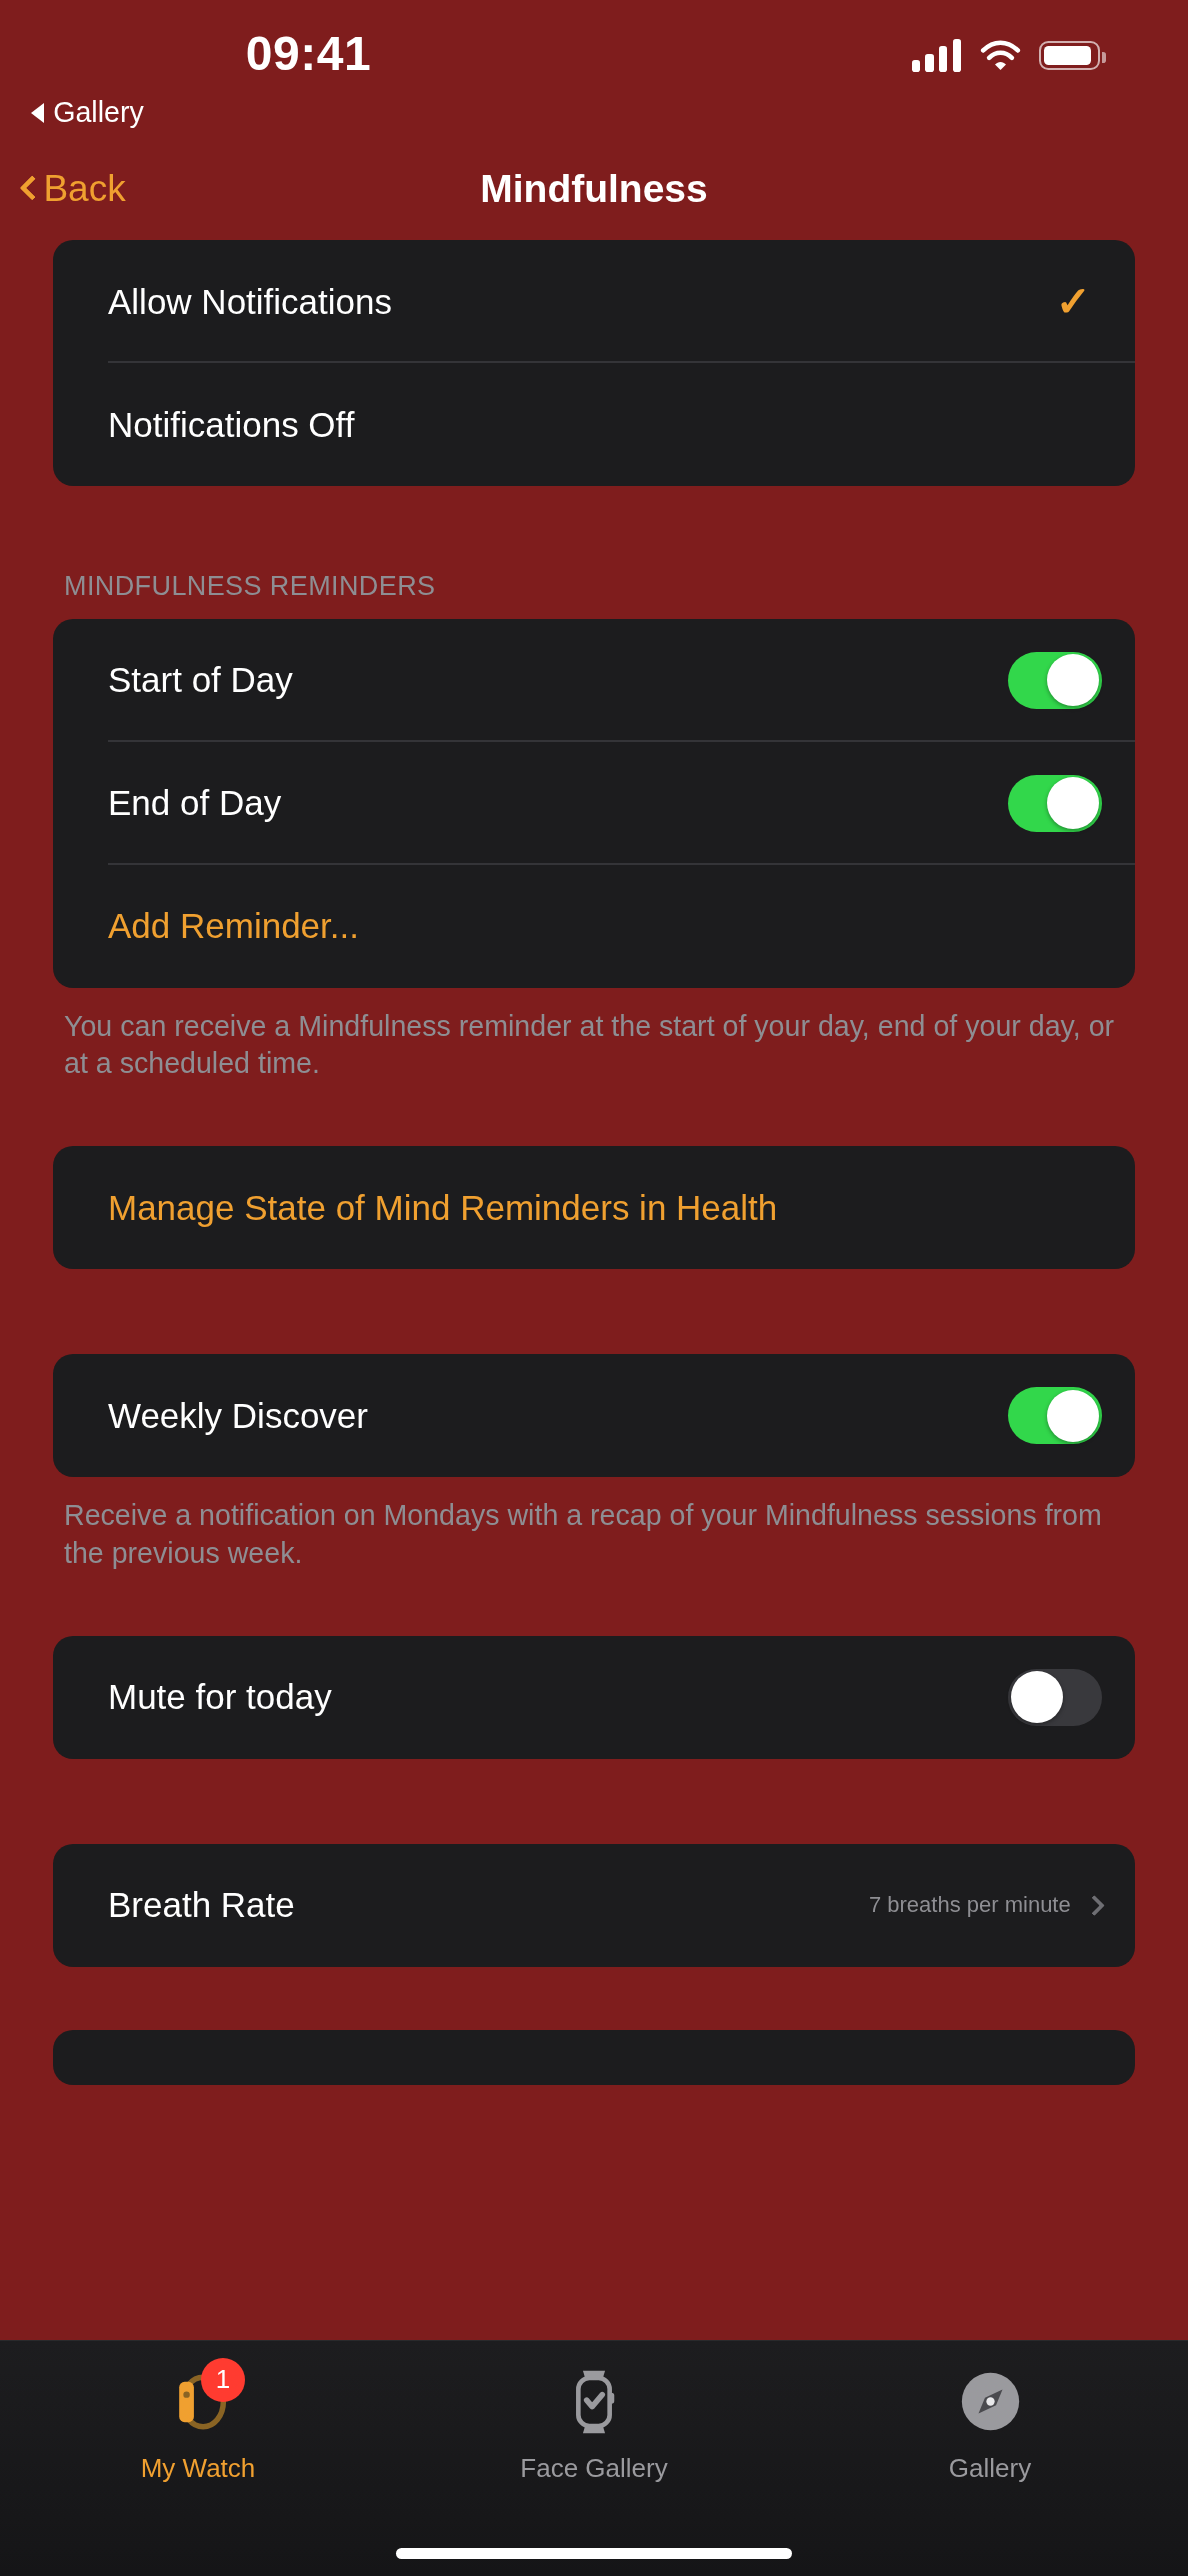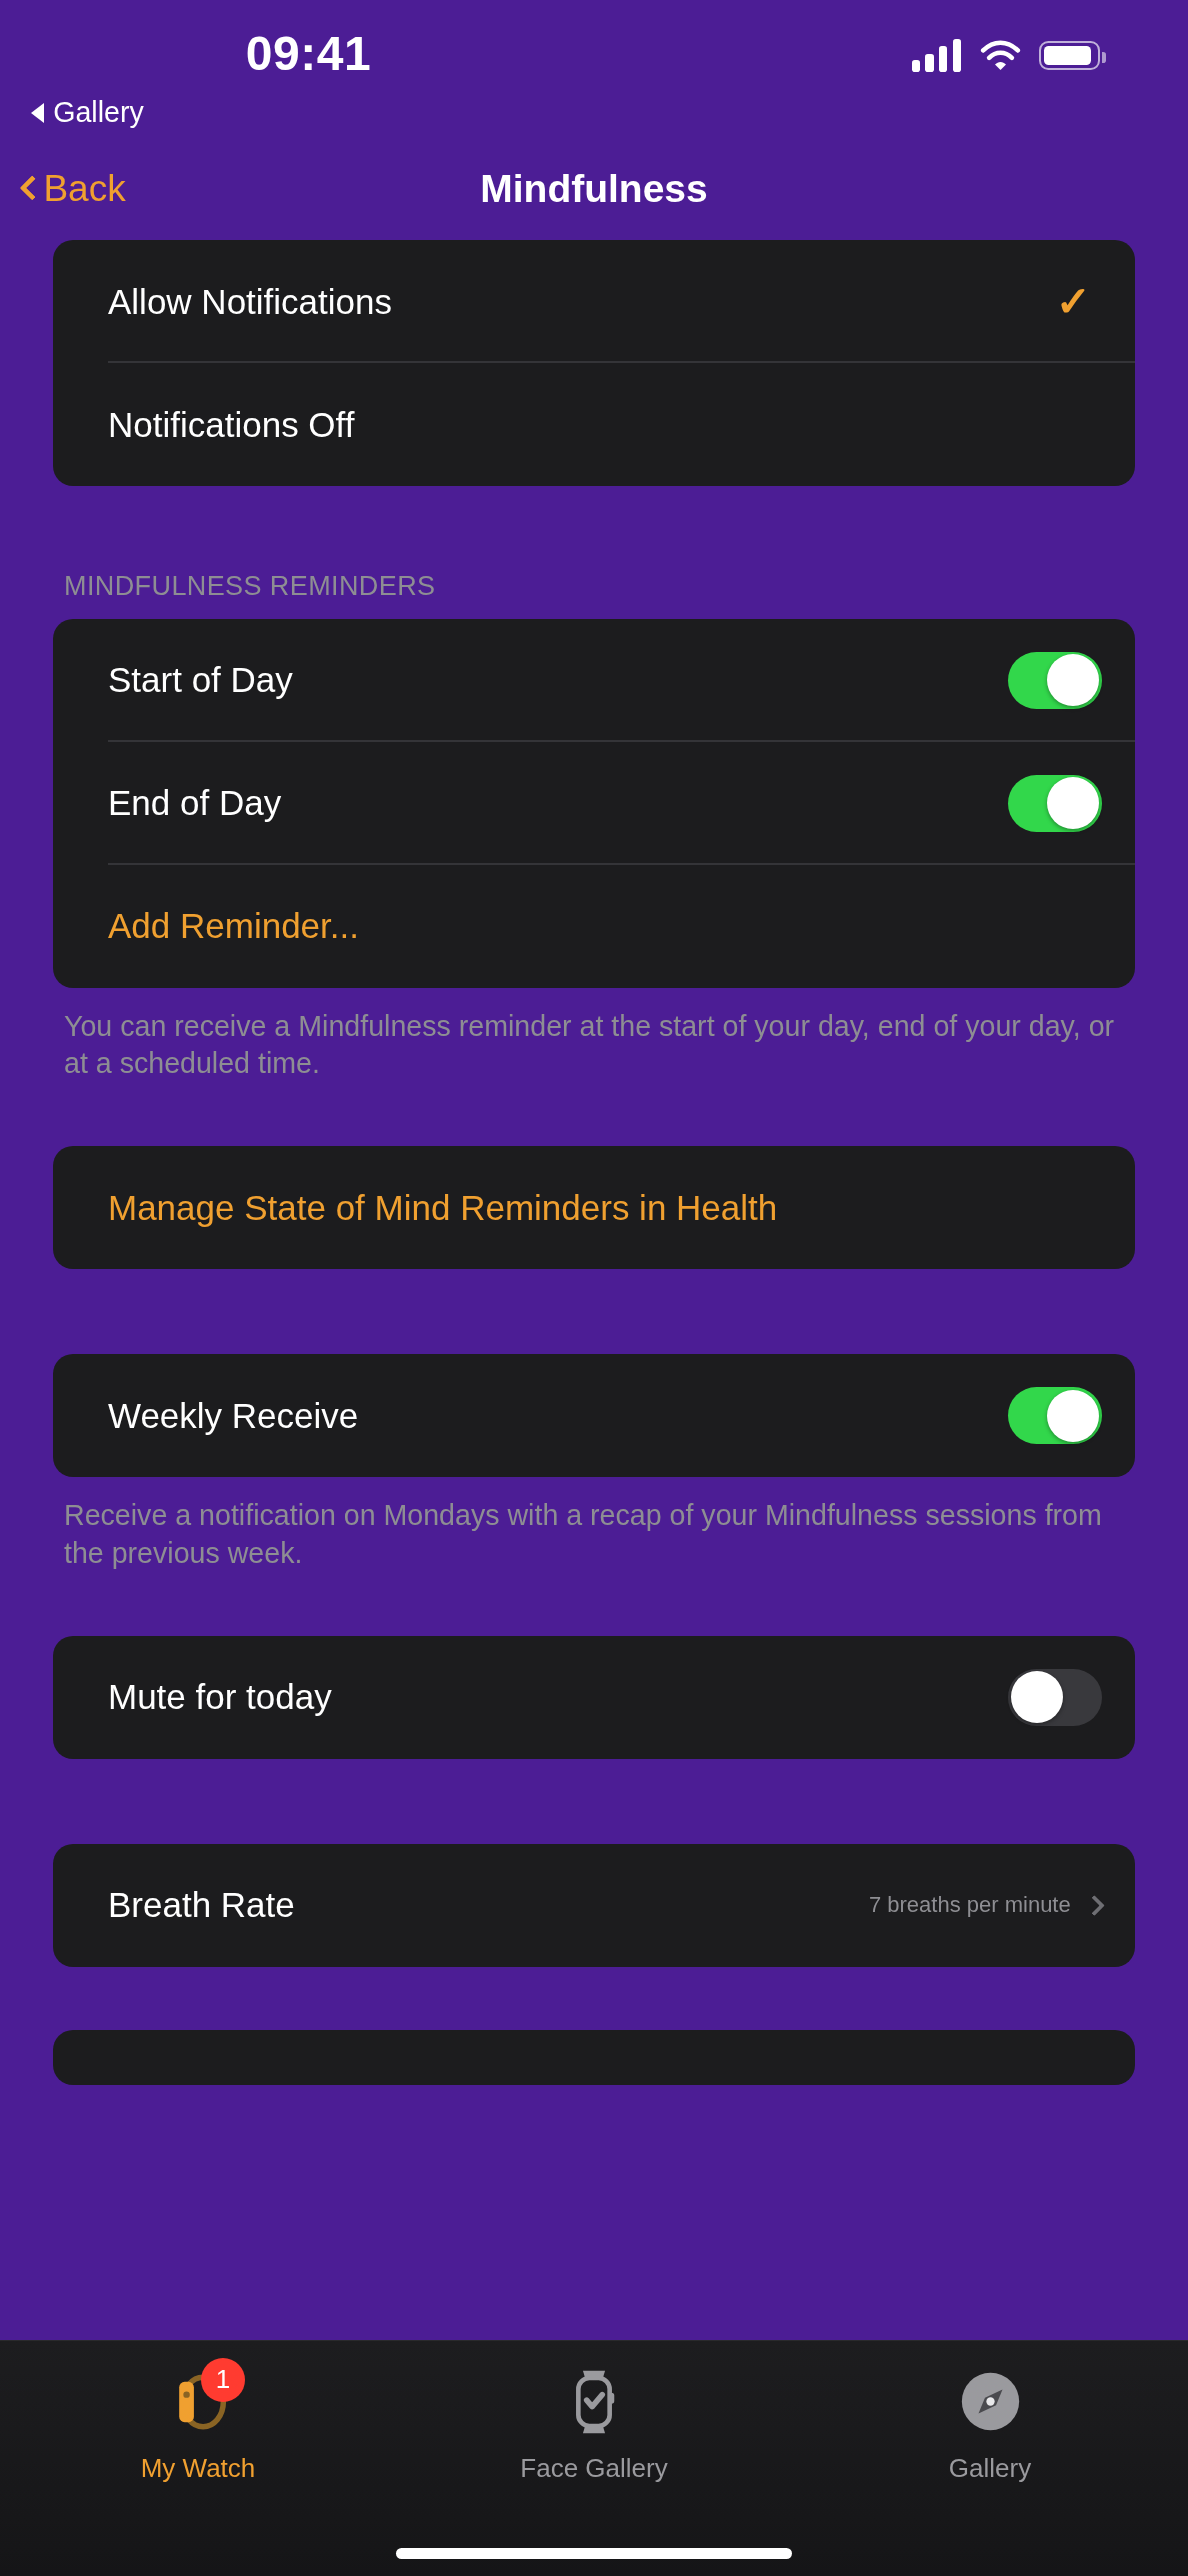--- a/index.html
+++ b/index.html
@@ -3,21 +3,21 @@
 <meta charset="utf-8">
 <style>
   * { margin:0; padding:0; box-sizing:border-box; }
   html, body {
     width:1188px; height:2576px;
     background:#000;
     font-family:"Liberation Sans", sans-serif;
     -webkit-font-smoothing:antialiased;
     overflow:hidden;
   }
-  .screen { position:relative; width:1188px; height:2576px; background:#4c1d95; }
+  .screen { position:relative; width:1188px; height:2576px; background:#7f1d1d; }
 
   
   .statusbar { position:relative; height:138px; }
   .sb-time {
     position:absolute; left:0; right:0; top:26px;
     text-align:center; color:#fff;
     font-size:48px; font-weight:600; letter-spacing:0.5px;
     padding-right:571px;
   }
   .sb-right {
@@ -224,21 +224,21 @@
     <div class="card">
       <div class="row">
         <span class="label accent">Manage State of Mind Reminders in Health</span>
       </div>
     </div>
 
     <div class="gap-lg"></div>
 
     <div class="card">
       <div class="row">
-        <span class="label">Weekly Receive</span>
+        <span class="label">Weekly Discover</span>
         <span class="toggle on">
             <span class="knob"></span>
           </span>
       </div>
     </div>
     <div class="footnote">Receive a notification on Mondays with a recap of your Mindfulness sessions from the previous week.</div>
 
     <div class="gap-md"></div>
 
     <div class="card">

